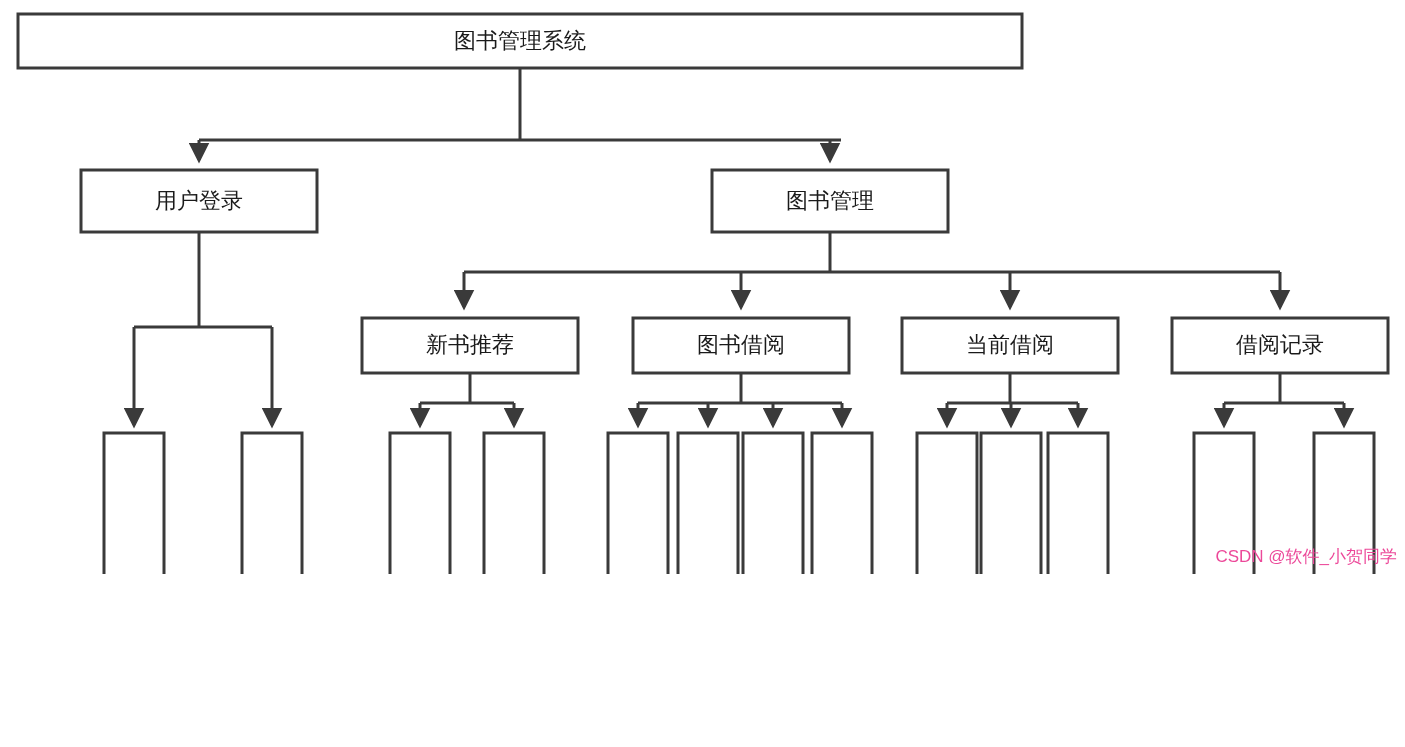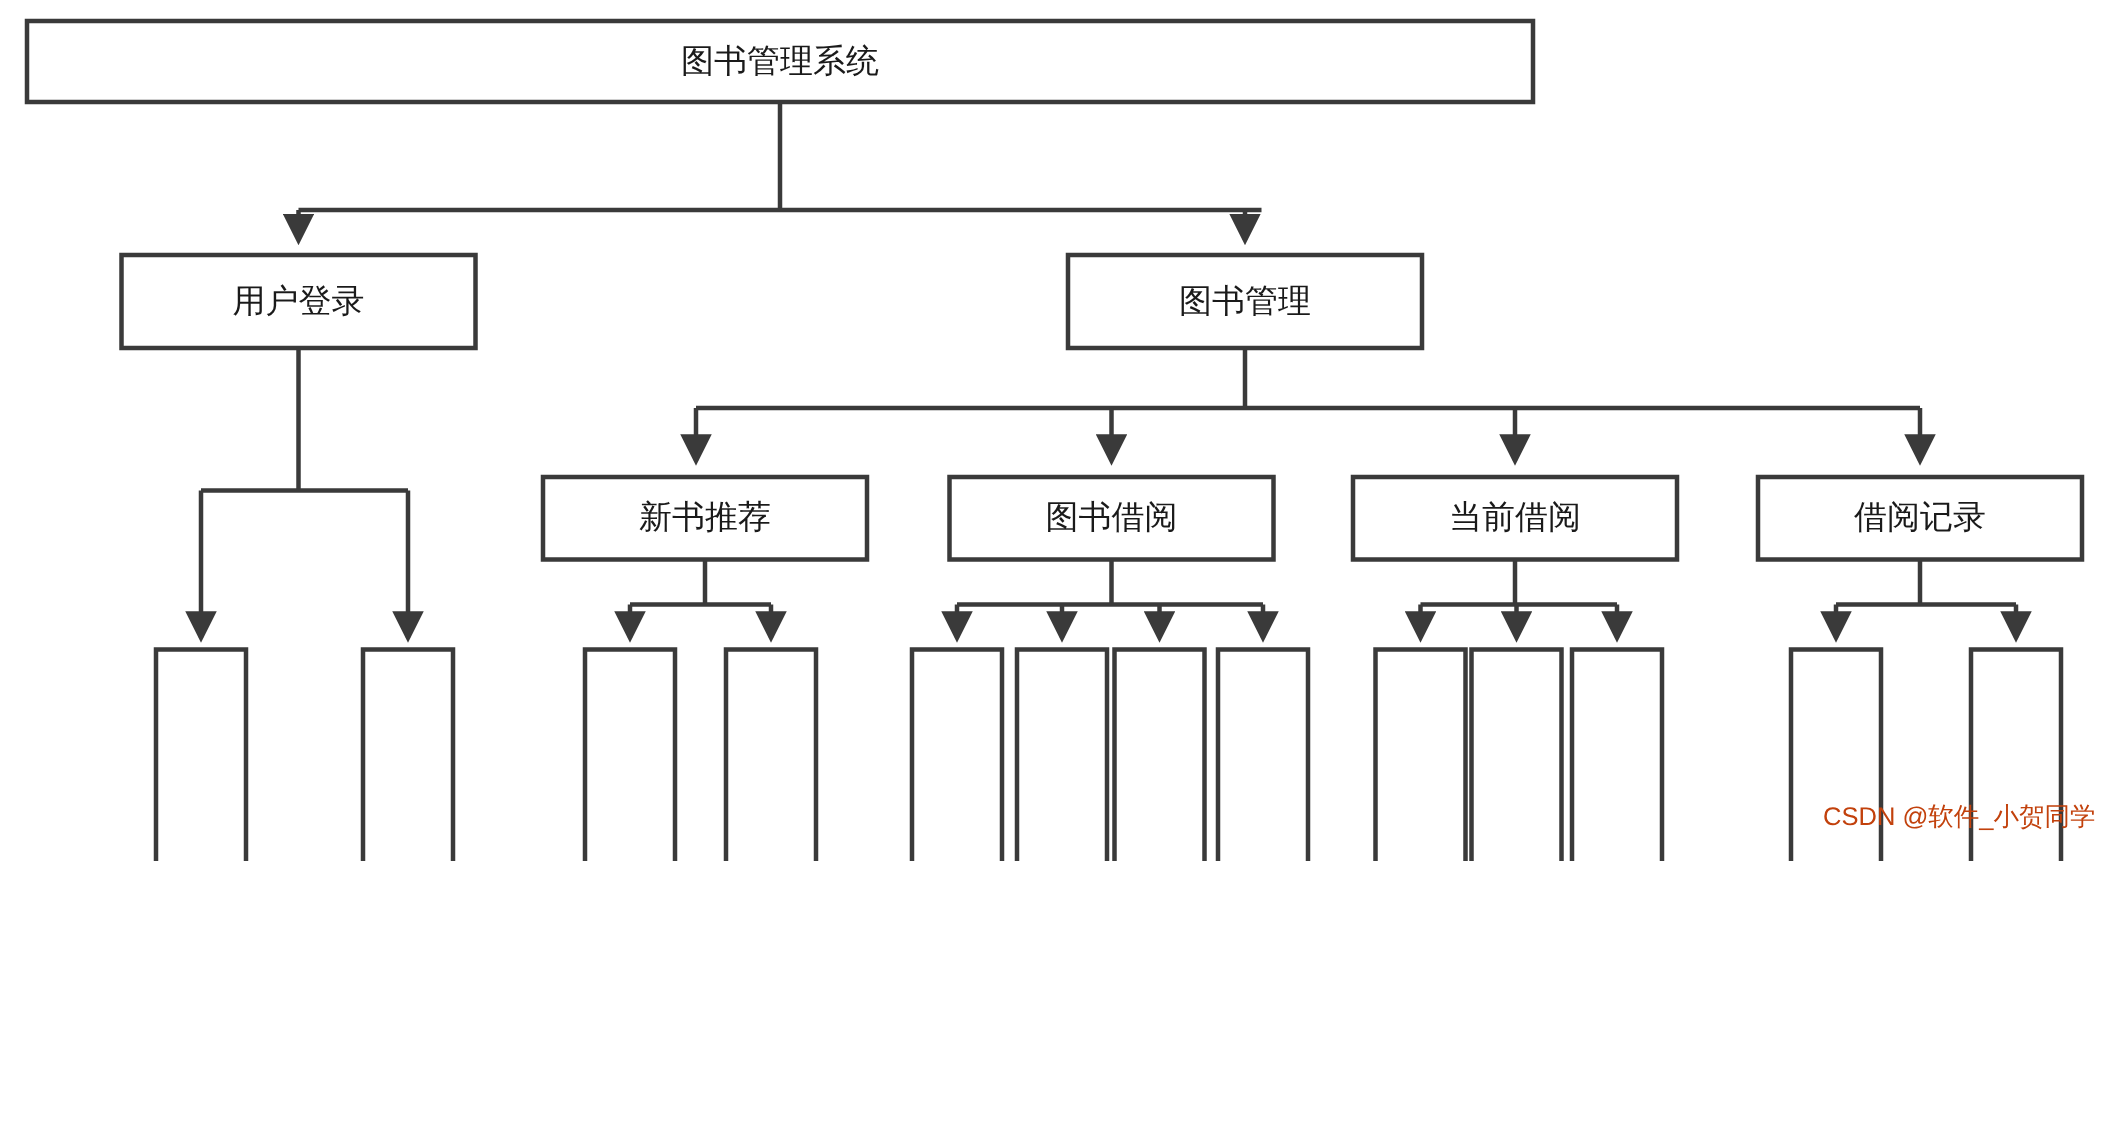--- a/index.html
+++ b/index.html
@@ -52,24 +52,24 @@
     font-size: 21px;
     writing-mode: vertical-rl;
     text-orientation: upright;
     letter-spacing: 1px;
     dominant-baseline: middle;
     text-anchor: middle;
   }
   .watermark-text {
     position: absolute;
     right: 8px;
-    bottom: 18px;
+    bottom: 6px;
     font-family: "Liberation Sans", "DejaVu Sans", sans-serif;
     font-size: 17px;
-    color: #c2410c;
+    color: #ec4899;
     white-space: nowrap;
     user-select: none;
     pointer-events: none;
   }
 </style>
 </head>
 <body>
 
 <div id="diagram-root">
 

